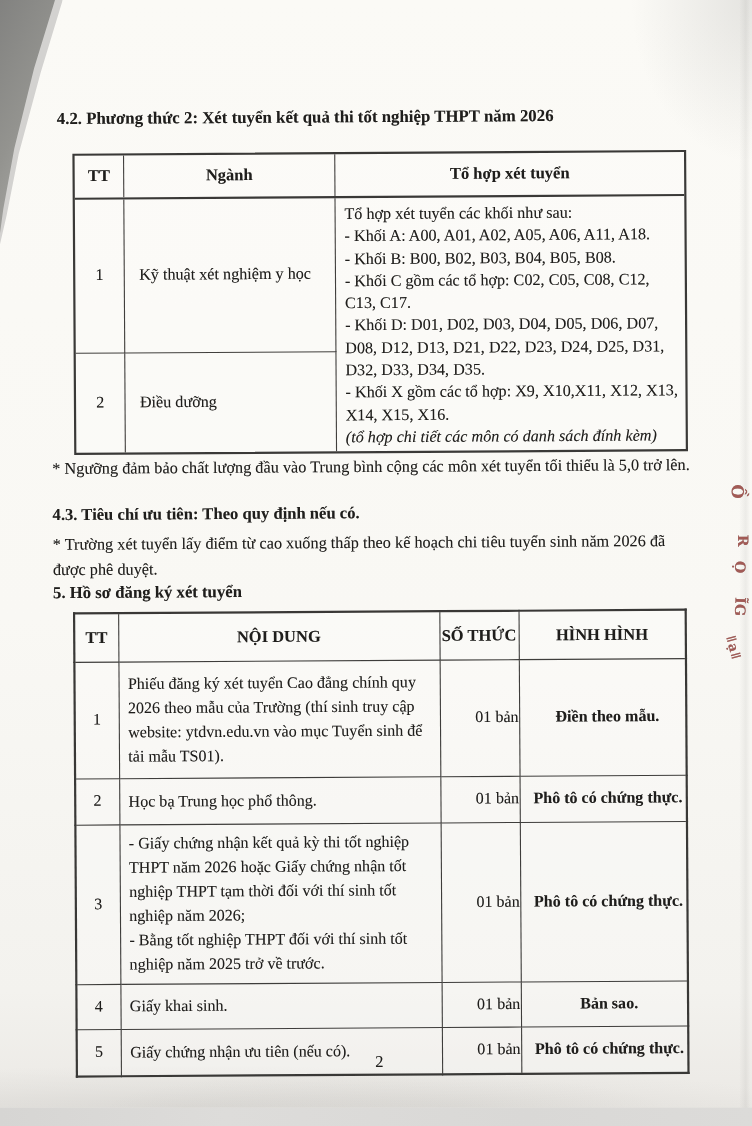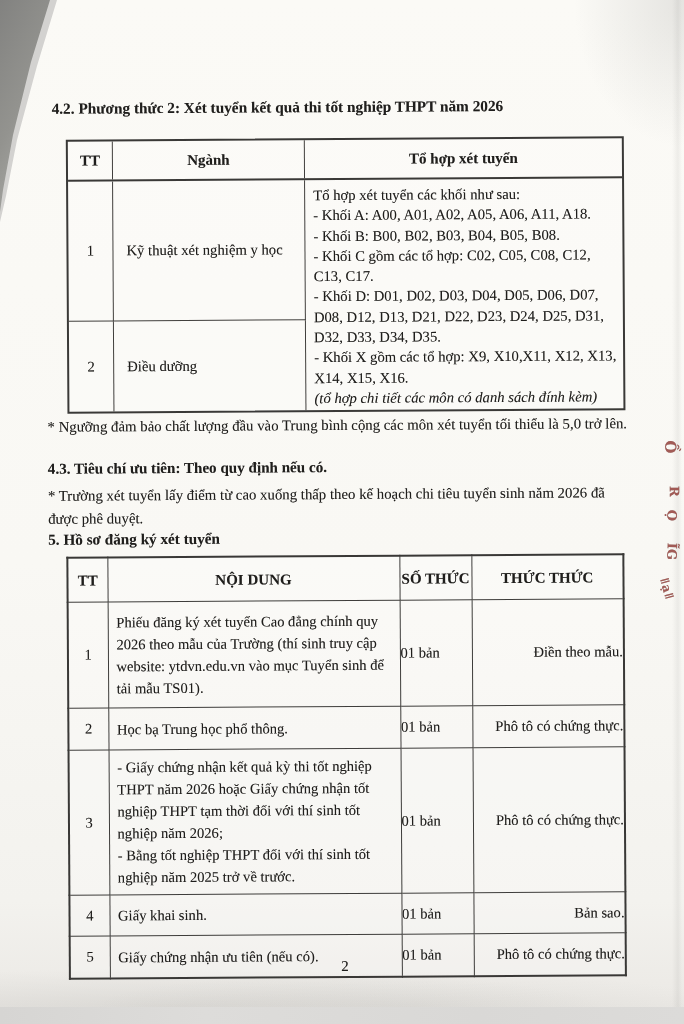--- a/index.html
+++ b/index.html
@@ -72,22 +72,22 @@
   
   .t2{position:absolute;left:66px;top:555px;width:556px;border-collapse:collapse;table-layout:fixed;
       background:rgba(255,255,255,0.25);}
   .t2 th,.t2 td{border:1.6px solid #3e3d3b;font-size:14.6px;vertical-align:middle;
       overflow:hidden;padding:0;}
   .t2{border:2px solid #393836;}
   .t2 th{font-weight:bold;font-size:15px;text-align:center;height:43px;line-height:20px;}
   .t2 td.c-tt{text-align:center;}
   .t2 td.c-nd{text-align:left;padding:4px 8px;line-height:22px;}
   .t2 td.c-nd.pre{white-space:pre-line;}
-  .t2 td.c-sl{text-align:left;}
-  .t2 td.c-ht{text-align:right;padding-left:9px;line-height:21px;}
+  .t2 td.c-sl{text-align:right;}
+  .t2 td.c-ht{text-align:center;padding-left:9px;line-height:21px;font-weight:bold;}
   .t2 tr.r1 td{height:97px;}
   .t2 tr.r2 td{height:33px;}
   .t2 tr.r3 td{height:136px;}
   .t2 tr.r4 td{height:32px;}
   .t2 tr.r5 td{height:33px;}
 
   .pageno{left:0;top:958px;width:684px;text-align:center;font-size:15px;}
 
   .redmark{position:absolute;color:#94403b;font-weight:bold;
       font-family:"DejaVu Serif",serif;opacity:0.85;}
@@ -145,21 +145,21 @@
         <col style="width:40px">
           <col style="width:292px">
           <col style="width:72px">
           <col style="width:152px">
       </colgroup>
       <tbody>
           <tr>
         <th>TT</th>
         <th>NỘI DUNG</th>
         <th>SỐ THỨC</th>
-        <th>THỨC THỨC</th>
+        <th>HÌNH HÌNH</th>
       </tr>
       <tr class="r1">
         <td class="c-tt">1</td>
         <td class="c-nd">Phiếu đăng ký xét tuyển Cao đẳng chính quy 2026 theo mẫu của Trường (thí sinh truy cập website: ytdvn.edu.vn vào mục Tuyển sinh để tải mẫu TS01).</td>
         <td class="c-sl">01 bản</td>
         <td class="c-ht">Điền theo mẫu.</td>
       </tr>
       <tr class="r2">
         <td class="c-tt">2</td>
         <td class="c-nd">Học bạ Trung học phổ thông.</td>

